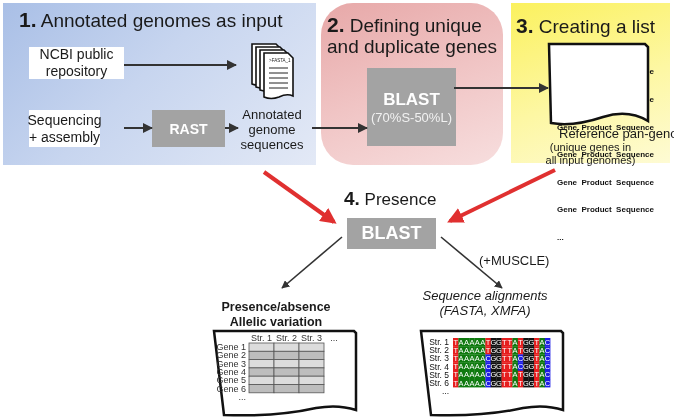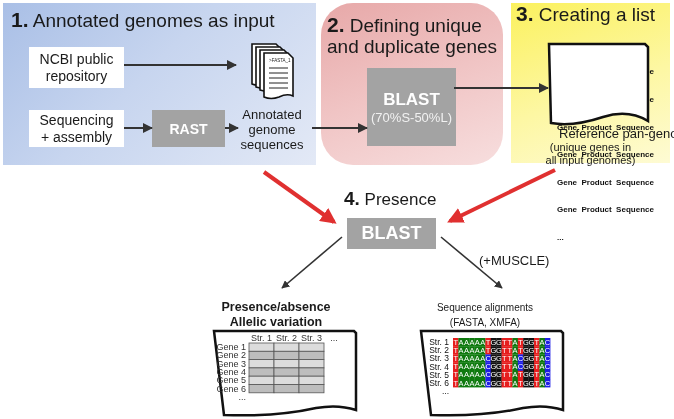--- a/index.html
+++ b/index.html
@@ -26,32 +26,32 @@
   svg.overlay { position:absolute; left:0; top:0; }
   .listtxt { position:absolute; font-family:"Liberation Sans", sans-serif; font-weight:bold;
              font-size:8px; line-height:9.2px; white-space:pre; color:#111; }
   .tabletxt { font-size:9px; fill:#333; font-family:"Liberation Sans", sans-serif; }
   .aln-label { font-size:8.5px; fill:#111; font-family:"Liberation Sans", sans-serif; }
 </style>
 </head>
 <body>
 
 <div class="panel" id="p1">
-  <div class="ptitle" style="left:8px;top:6px;">
+  <div class="ptitle" style="left:16px;top:6px;">
     <b>1.</b>
     <span>Annotated genomes as input</span>
   </div>
 </div>
-<div class="wbox" style="left:29px;top:47px;width:95px;height:41px;">
+<div class="wbox" style="left:29px;top:47px;width:95px;height:32px;">
   <div>
       <div>NCBI public</div>
       <div>repository</div>
     </div>
 </div>
-<div class="wbox" style="left:29px;top:110px;width:95px;height:37px;">
+<div class="wbox" style="left:29px;top:110px;width:71px;height:37px;">
   <div>
       <div>Sequencing</div>
       <div>+ assembly</div>
     </div>
 </div>
 <div class="gbox" style="left:152px;top:110px;width:73px;height:37px;">
   <div class="big" style="font-size:14px;">RAST</div>
 </div>
 <div class="lbl" style="left:236px;top:107px;width:72px;">
   <div>Annotated</div>
@@ -65,21 +65,21 @@
     <span>Defining unique</span><br>
     <span>and duplicate genes</span>
   </div>
 </div>
 <div class="gbox" style="left:367px;top:68px;width:89px;height:78px;">
   <div class="big">BLAST</div>
   <div class="small">(70%S-50%L)</div>
 </div>
 
 <div class="panel" id="p3">
-  <div class="ptitle" style="left:5px;top:0;">
+  <div class="ptitle" style="left:5px;top:12px;">
     <b>3.</b>
     <span>Creating a list</span>
   </div>
 </div>
 <div class="listtxt" style="left:557px;top:49px;">
   <div>Gene  Product  Sequence</div>
   <div>Gene  Product  Sequence</div>
   <div>Gene  Product  Sequence</div>
   <div>Gene  Product  Sequence</div>
   <div>Gene  Product  Sequence</div>
@@ -98,21 +98,21 @@
 </div>
 <div class="gbox" style="left:347px;top:218px;width:89px;height:31px;">
   <div class="big" style="font-size:18px;">BLAST</div>
 </div>
 <div class="abs" style="left:479px;top:253px;font-weight:normal;font-size:13px;">(+MUSCLE)</div>
 
 <div class="lbl" style="left:216px;top:300px;width:120px;font-size:12.5px;font-weight:bold;">
   <div>Presence/absence</div>
   <div>Allelic variation</div>
 </div>
-<div class="lbl" style="left:420px;top:300px;width:130px;font-size:10px;">
+<div class="lbl" style="left:420px;top:288px;width:130px;font-size:13px;font-style:italic;">
   <div>Sequence alignments</div>
   <div>(FASTA, XMFA)</div>
 </div>
 
 <svg class="overlay" width="674" height="419">
   <defs>
     <marker id="ah" viewBox="0 0 10 10" refX="9" refY="5" markerWidth="5" markerHeight="5" orient="auto">
       <path d="M0,0 L10,5 L0,10 z" fill="#333"></path>
     </marker>
     <marker id="ahr" viewBox="0 0 10 10" refX="8" refY="5" markerWidth="4" markerHeight="4" orient="auto">

